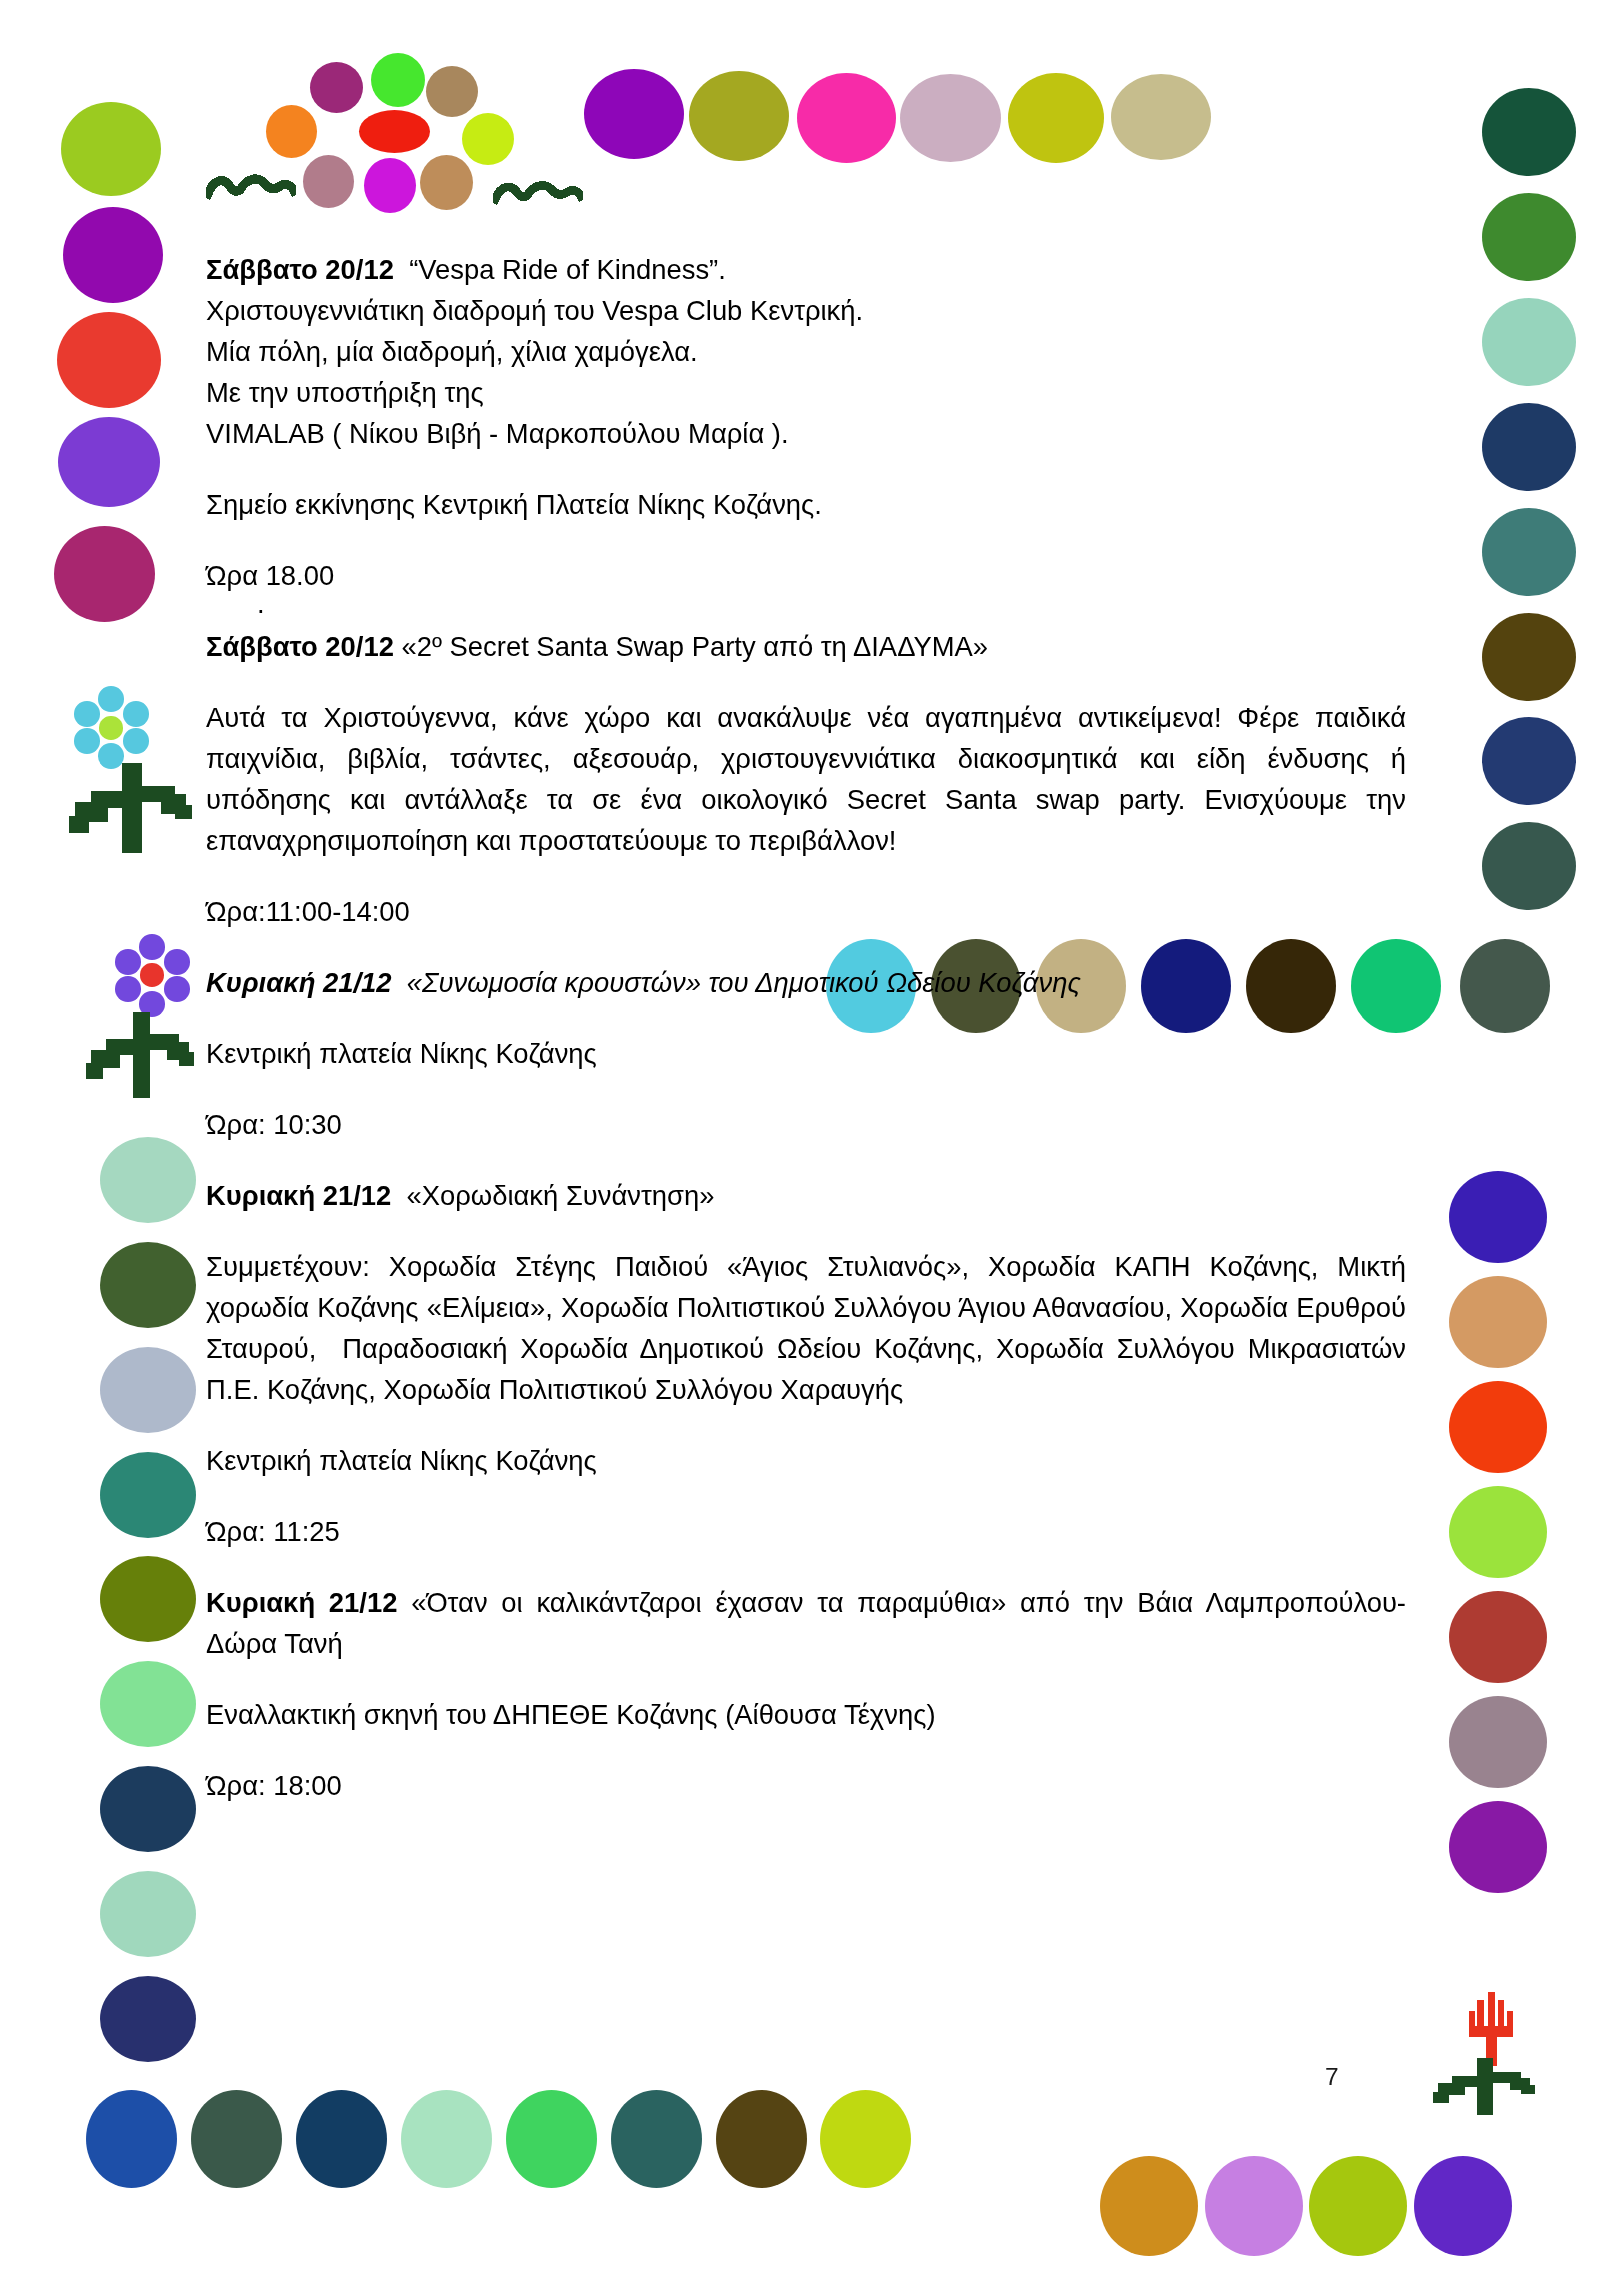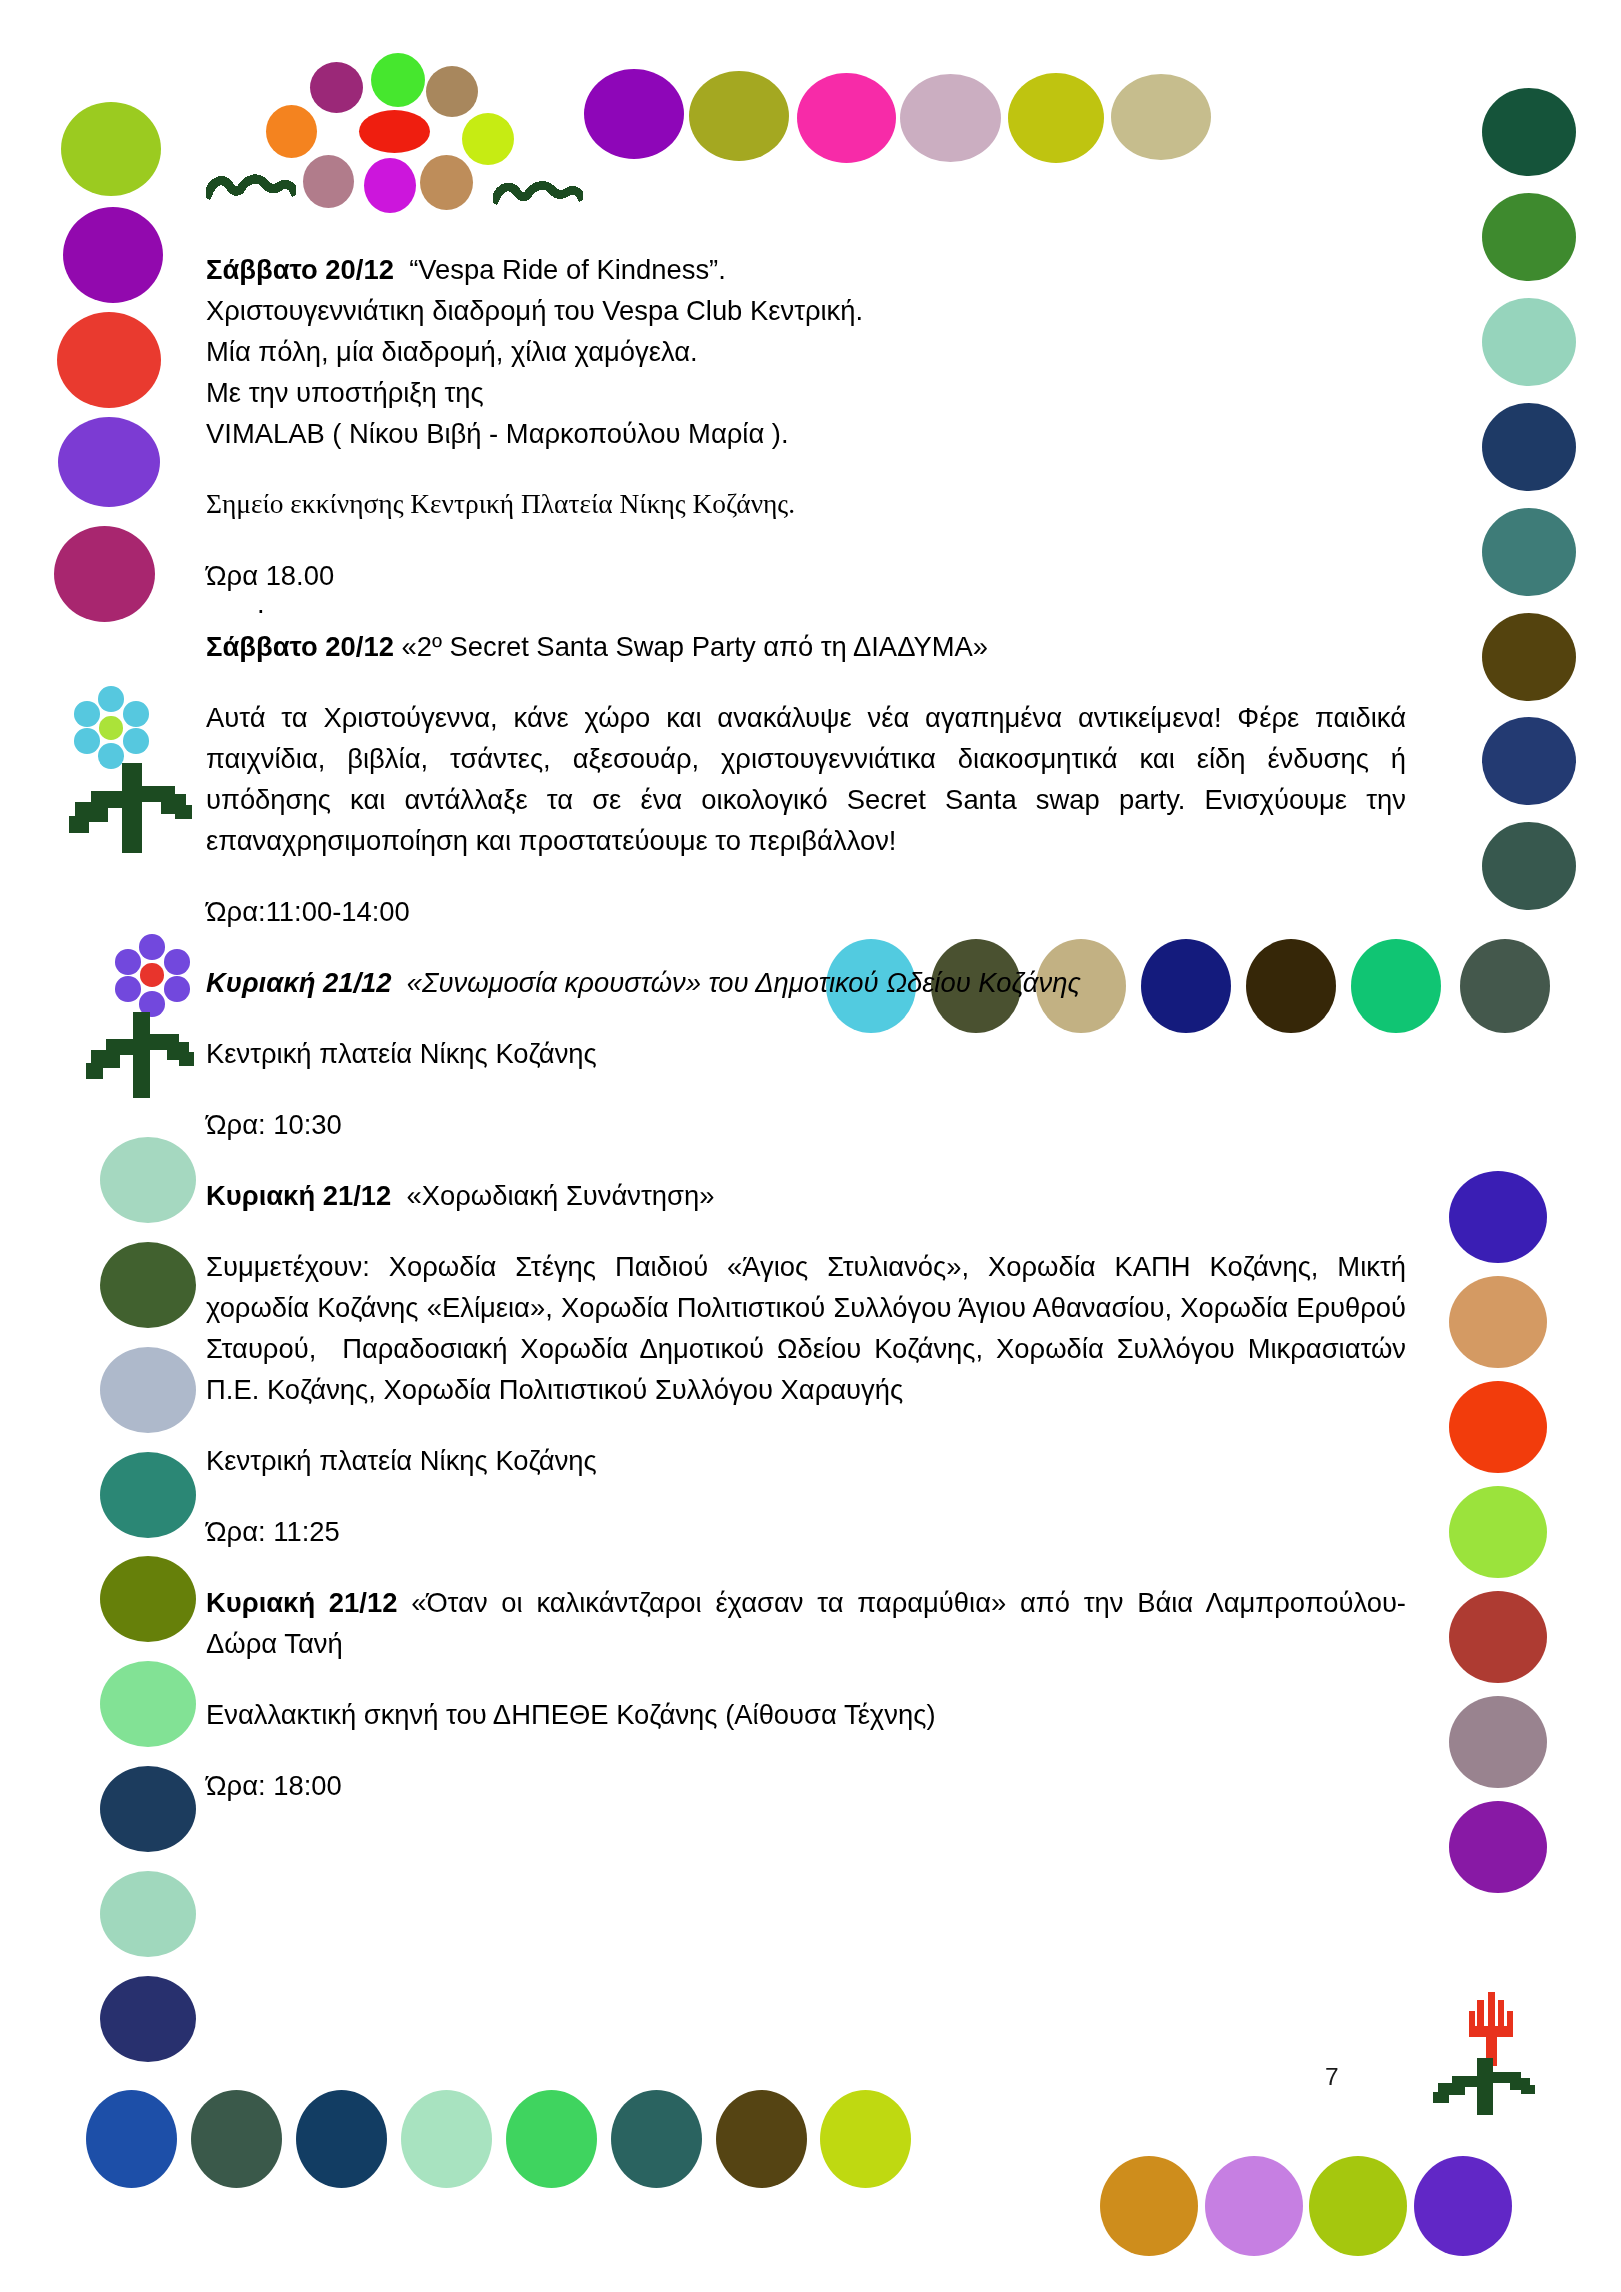--- a/index.html
+++ b/index.html
@@ -17,21 +17,21 @@
     left:170px;top:249px;width:1200px;margin-left:36px;
   }
   .block{
     margin:0 0 30px 0;
     font-size:27.4px;
     line-height:41px;
     color:#000;
     position:relative;
     white-space:pre-wrap;
   }
-  .block:nth-child(2){margin-top:28px;font-family:Liberation Serif, serif;}
+  .block:nth-child(2){margin-top:28px;}
   .block:nth-child(7){margin-top:16.7px;font-style:italic;}
   .block:nth-child(8){margin-top:27.4px;}
   .block.justify{text-align:justify;}
   .block b{font-weight:bold;}
   .dot-line{
     position:absolute;left:51px;top:39px;
     font-size:27.4px;line-height:19.6px;
   }
   
   .dec-circle{position:absolute;border-radius:50%;}

